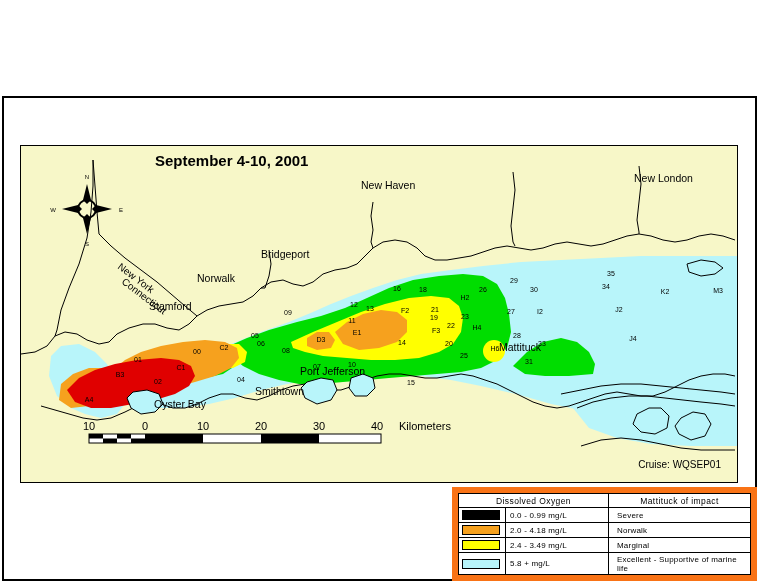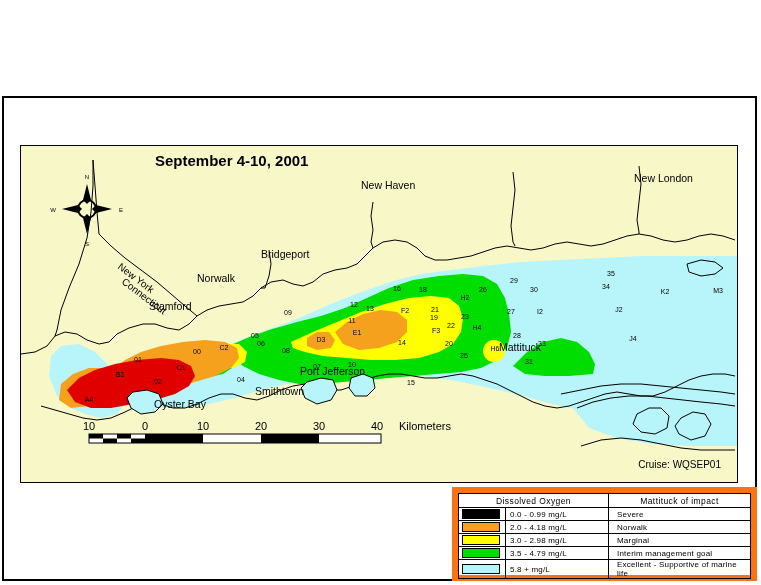--- a/index.html
+++ b/index.html
@@ -248,29 +248,22 @@
             <td class="swcell">
               <span class="sw" style="background: rgb(246, 161, 30);"></span>
             </td>
             <td class="rng">2.0 - 4.18 mg/L</td>
             <td class="sev">Norwalk</td>
           </tr>
           <tr>
             <td class="swcell">
               <span class="sw" style="background: rgb(255, 255, 0);"></span>
             </td>
-            <td class="rng">3.0 - 2.98 mg/L</td>
+            <td class="rng">2.4 - 3.49 mg/L</td>
             <td class="sev">Marginal</td>
-          </tr>
-          <tr>
-            <td class="swcell">
-              <span class="sw" style="background: rgb(0, 221, 0);"></span>
-            </td>
-            <td class="rng">3.5 - 4.79 mg/L</td>
-            <td class="sev">Interim management goal</td>
           </tr>
           <tr>
             <td class="swcell">
               <span class="sw" style="background: rgb(184, 245, 250);"></span>
             </td>
             <td class="rng">5.8 + mg/L</td>
             <td class="sev">Excellent - Supportive of marine life</td>
           </tr>
         </tbody>
     </table>

